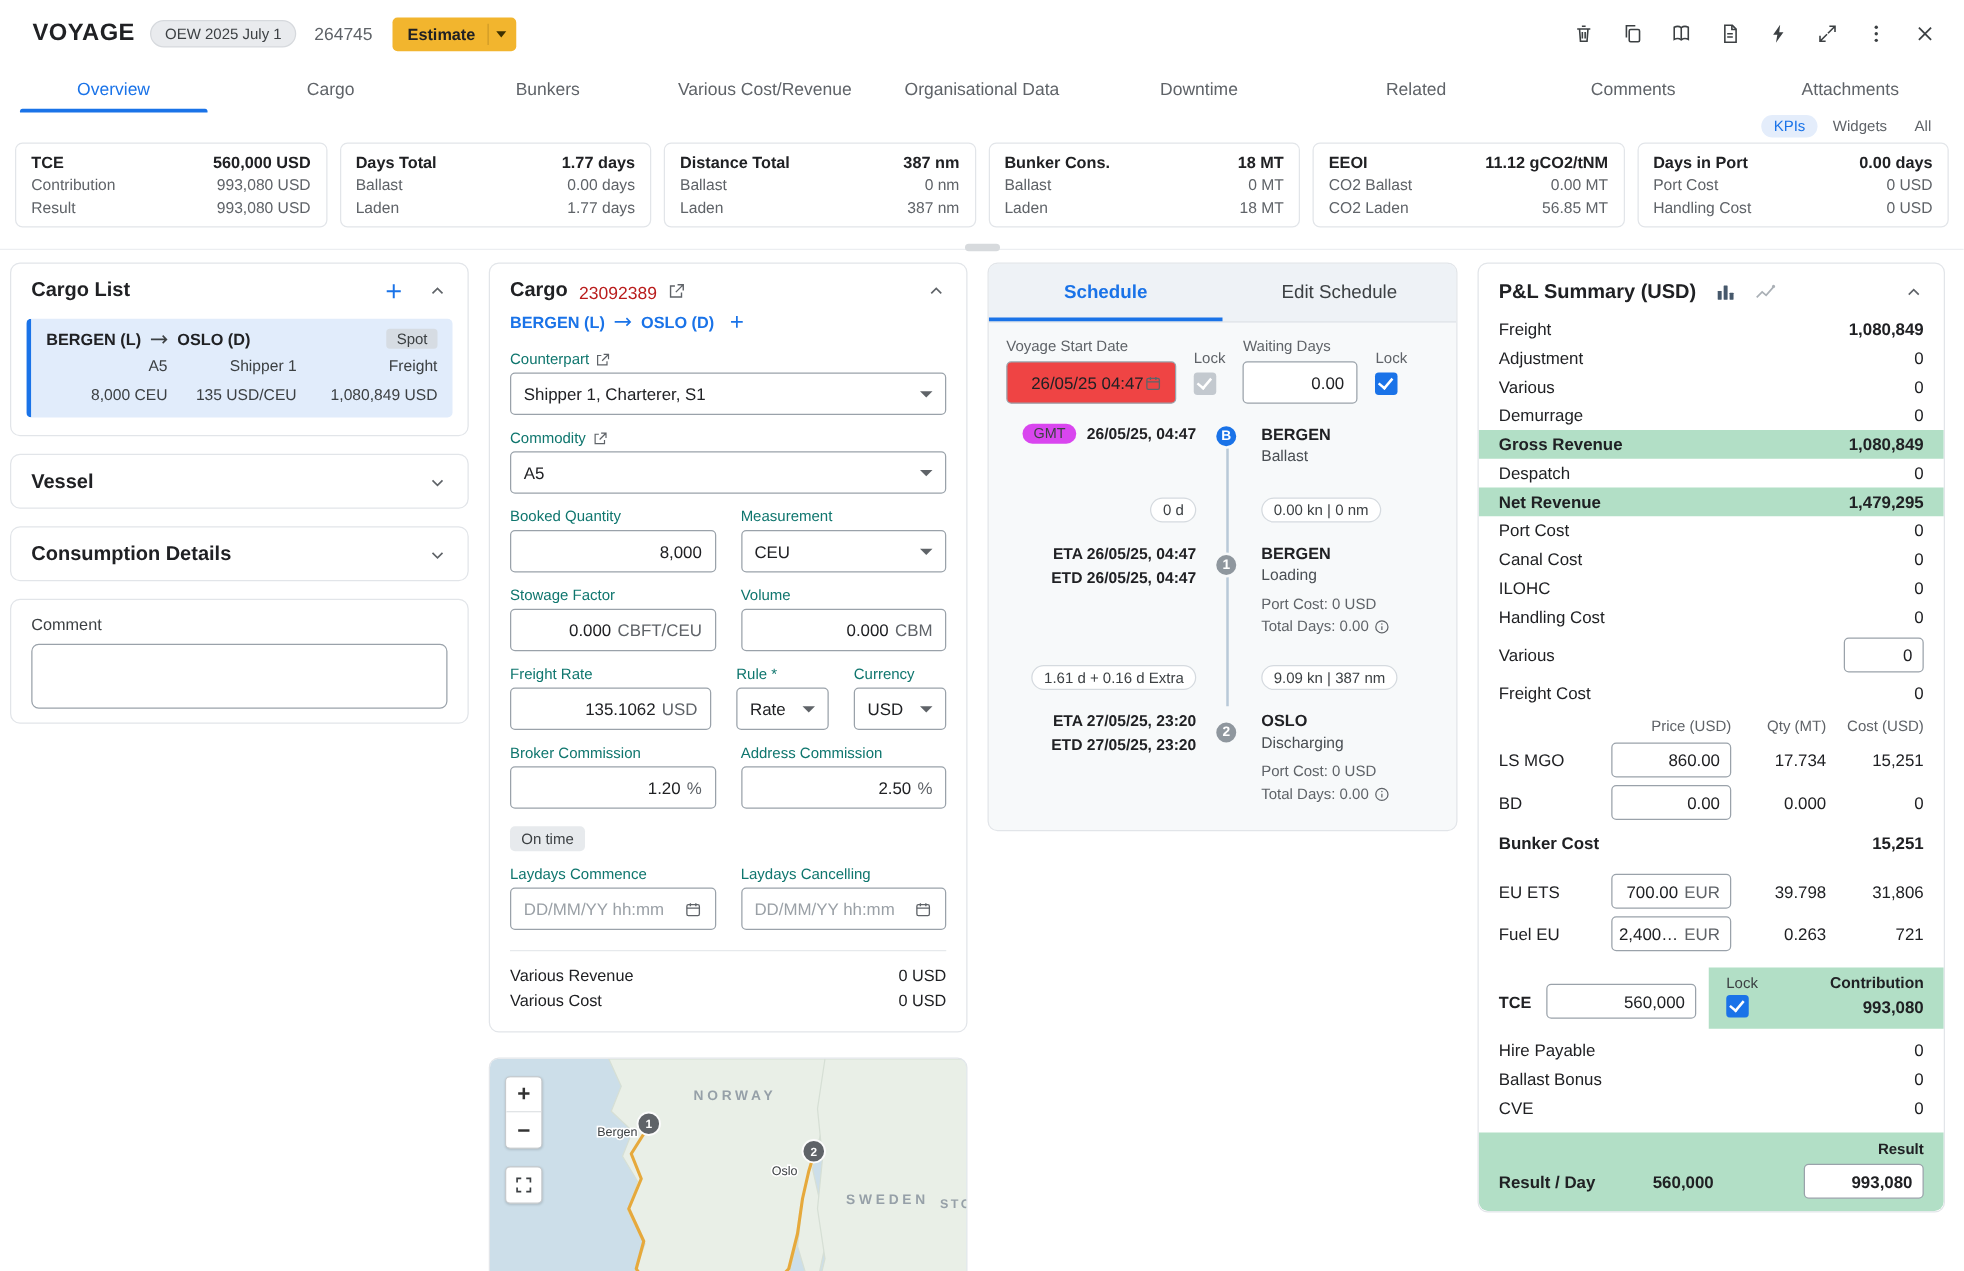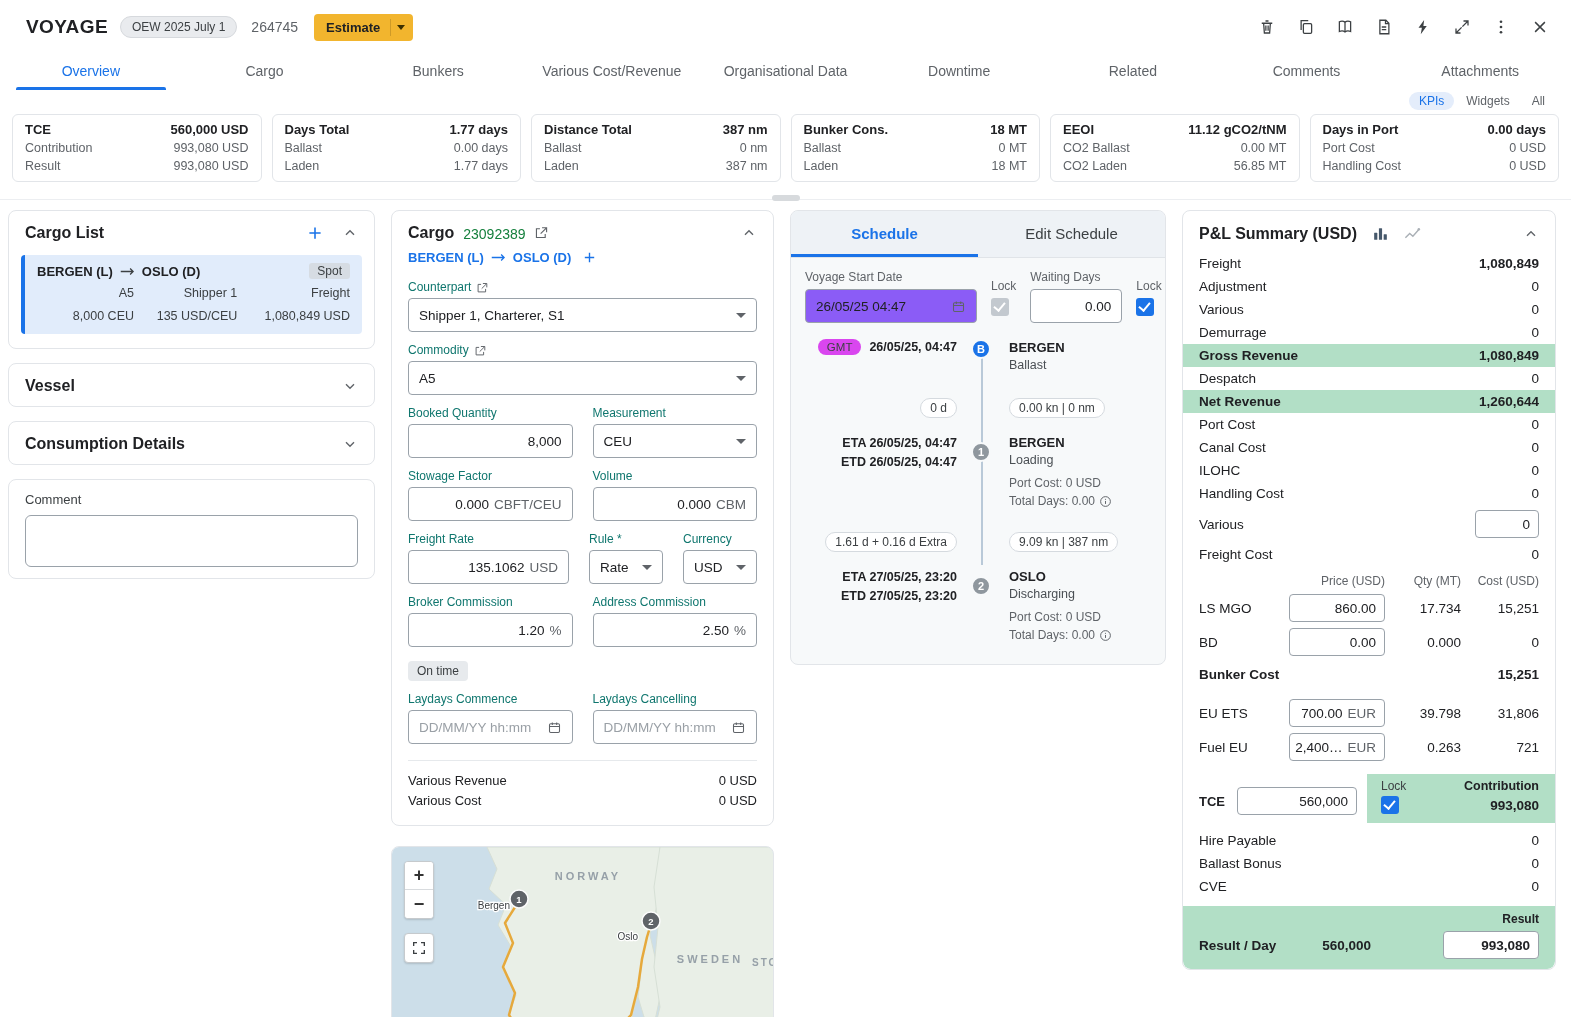--- a/index.html
+++ b/index.html
@@ -58,21 +58,21 @@
   .ci-grid .c2 { width:33%; text-align:right; }
   .ci-grid .c3 { width:36%; text-align:right; }
   .plus-icon { color:#1a73e8; cursor:pointer; }
 
   
   .comment-card { padding:12px 16px 8px; }
   .comment-label { font-size:13px; color:#3c4043; margin-bottom:8px; }
   .comment-box { width:100%; height:52px; border:1px solid #9aa2aa; border-radius:6px; resize:none; font-family:"Liberation Sans", sans-serif; font-size:13px; padding:6px 8px; }
 
   
-  .cargo-id { color:#15803d; font-size:14px; margin:2px 8px 0 9px; }
+  .cargo-id { color:#b91c1c; font-size:14px; margin:2px 8px 0 9px; }
   .cargo-body { padding:0 16px 14px; }
   .route-row { display:flex; align-items:center; gap:7px; color:#1a73e8; font-weight:bold; font-size:13px; padding:2px 0 4px; }
   .form-label { font-size:12px; color:#0f766e; margin:11px 0 4px; display:flex; align-items:flex-end; gap:5px; }
   .input-box { height:34px; border:1px solid #9aa2aa; border-radius:4px; background:#fff; display:flex; align-items:center; padding:0 10px; font-size:13.5px; }
   .input-box.right { justify-content:flex-end; gap:5px; }
   .input-box .unit { color:#5f6368; }
   .input-box .ph { color:#9aa0a6; }
   .select-box { justify-content:space-between; cursor:pointer; }
   .sel-caret { width:0; height:0; border-left:5px solid transparent; border-right:5px solid transparent; border-top:5.5px solid #5f6368; }
   .form-row { display:flex; gap:20px; }
@@ -92,21 +92,21 @@
 
   
   .schedule-card { background:#f7f9fa; border:1px solid #e2e5e9; border-radius:8px; overflow:hidden; }
   .sched-tabs { display:flex; background:#eef2f6; border-bottom:1px solid #e0e4e8; }
   .sched-tab { flex:1; text-align:center; font-size:15px; color:#3c4043; padding:14px 0 12px; cursor:pointer; border-bottom:3px solid transparent; }
   .sched-tab.active { color:#1a73e8; font-weight:bold; border-bottom-color:#1a73e8; }
   .sched-start { display:flex; align-items:flex-end; padding:12px 14px 4px; gap:0; }
   .ss-group { display:flex; flex-direction:column; }
   .ss-label { font-size:12px; color:#5f6368; margin-bottom:5px; }
   .ss-label.center { text-align:center; }
-  .date-box { width:172px; background:#8b5cf6; }
+  .date-box { width:136px; background:#ef4444;justify-content:flex-end; }
   .wait-box { width:92px; background:#fff; }
   .checkbox { position:relative; width:18px; height:18px; border-radius:3px; cursor:pointer; display:inline-block; }
   .checkbox::after { content:""; position:absolute; left:5px; top:2px; width:5px; height:9px; border:solid #fff; border-width:0 2px 2px 0; transform:rotate(40deg); }
   .checkbox.blue { background:#1a73e8; }
   .checkbox.grey { background:#c3c9cf; }
   .cb-col { margin:0 14px 7px; }
 
   .timeline { position:relative; padding:12px 14px 16px; }
   .tl-line { position:absolute; left:190px; top:30px; width:2px; height:208px; background:#b9c9d8; }
   .tl-row { display:grid; grid-template-columns:156px 40px 1fr; align-items:start; position:relative; }
@@ -792,21 +792,21 @@
           <div class="pnl-row highlight">
             <span class="pnl-label">Gross Revenue</span>
             <span class="pnl-val">1,080,849</span>
           </div>
           <div class="pnl-row">
             <span class="pnl-label">Despatch</span>
             <span class="pnl-val">0</span>
           </div>
           <div class="pnl-row highlight">
             <span class="pnl-label">Net Revenue</span>
-            <span class="pnl-val">1,260,644</span>
+            <span class="pnl-val">1,479,295</span>
           </div>
           <div class="pnl-row">
             <span class="pnl-label">Port Cost</span>
             <span class="pnl-val">0</span>
           </div>
           <div class="pnl-row">
             <span class="pnl-label">Canal Cost</span>
             <span class="pnl-val">0</span>
           </div>
           <div class="pnl-row">

